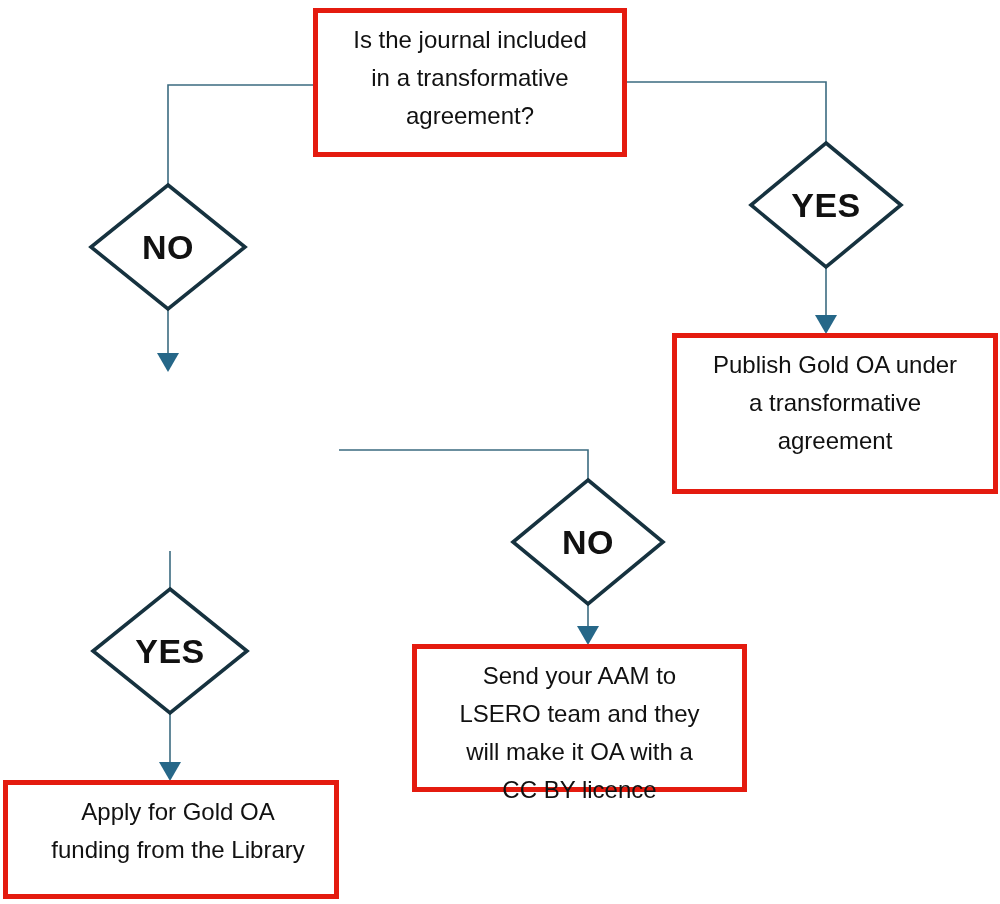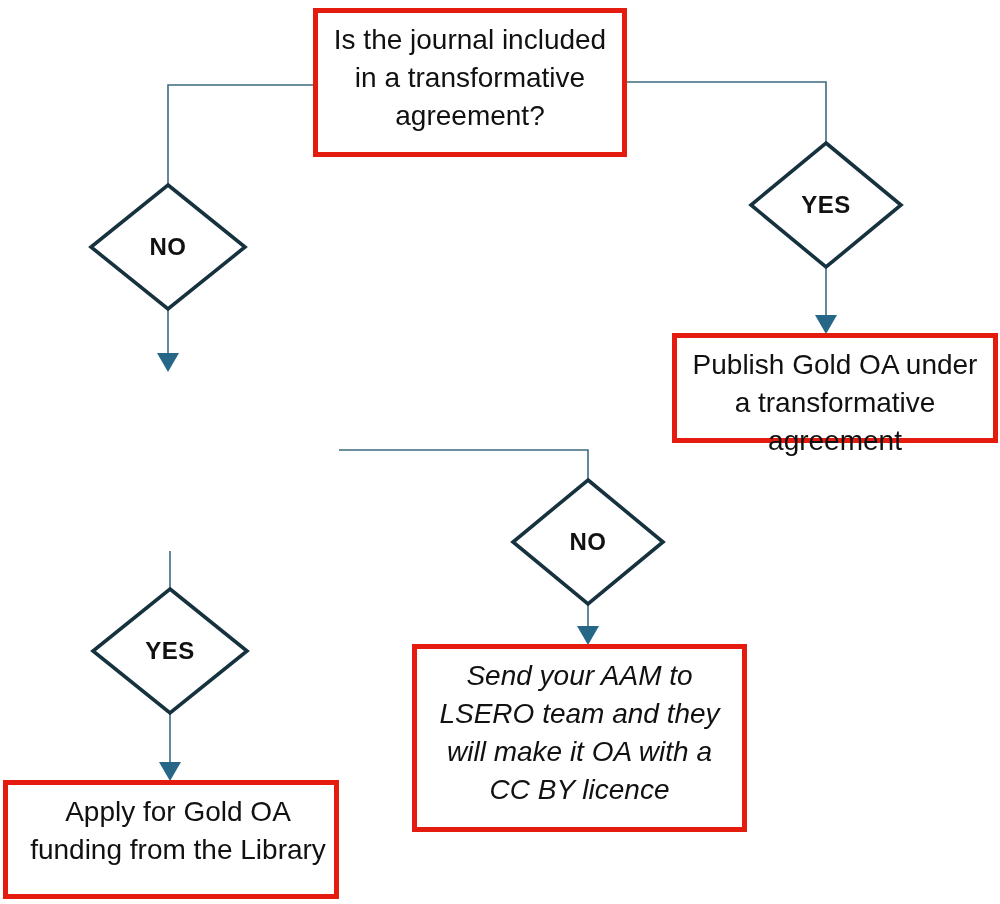--- a/index.html
+++ b/index.html
@@ -45,34 +45,34 @@
     position: absolute;
     box-sizing: border-box;
     border: 5px solid var(--box-border);
     background: #ffffff;
     display: flex;
     justify-content: center;
     align-items: flex-start;
     padding-top: 8px;
   }
   .box-text {
-    font-size: 28px;
+    font-size: 24px;
     line-height: 38px;
     text-align: center;
     color: var(--text-color);
     white-space: pre-line;
   }
   .dlabel {
     position: absolute;
     width: 120px;
     height: 38px;
     display: flex;
     align-items: center;
     justify-content: center;
-    font-size: 24px;
+    font-size: 34px;
     font-weight: bold;
     letter-spacing: 0.5px;
     color: var(--text-color);
   }
 </style>
 </head>
 <body>
 
 <div class="stage">
 
@@ -97,28 +97,28 @@
     <polygon class="arrow" points="577,626 599,626 588,645"></polygon>
     <polygon class="arrow" points="159,762 181,762 170,781"></polygon>
   </svg>
 
   <div class="box" style="left:313px; top:8px; width:314px; height:149px;">
     <div class="box-text">Is the journal included
 in a transformative
 agreement?</div>
   </div>
 
-  <div class="box" style="left:672px; top:333px; width:326px; height:110px;">
+  <div class="box" style="left:672px; top:333px; width:326px; height:161px;">
     <div class="box-text">Publish Gold OA under
 a transformative
 agreement</div>
   </div>
 
 
-  <div class="box" style="left:412px; top:644px; width:335px; height:188px;font-style:italic;">
+  <div class="box" style="left:412px; top:644px; width:335px; height:148px;">
     <div class="box-text">Send your AAM to
 LSERO team and they
 will make it OA with a
 CC BY licence</div>
   </div>
 
   <div class="box" style="left:3px; top:780px; width:336px; height:119px;padding-left:14px;">
     <div class="box-text">Apply for Gold OA
 funding from the Library</div>
   </div>

